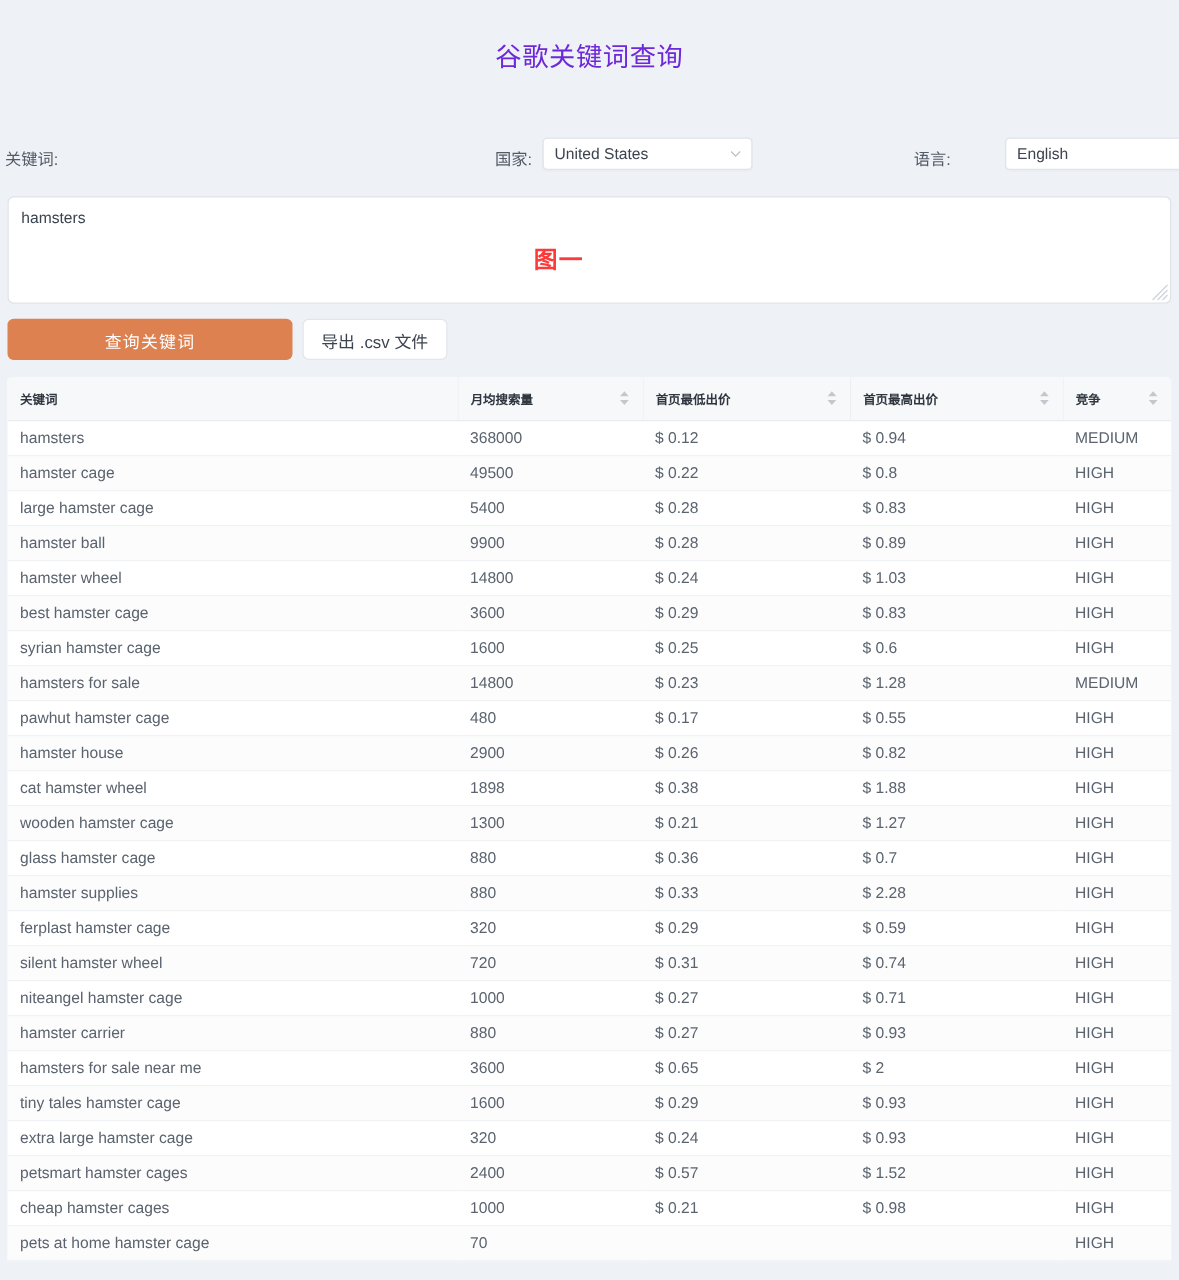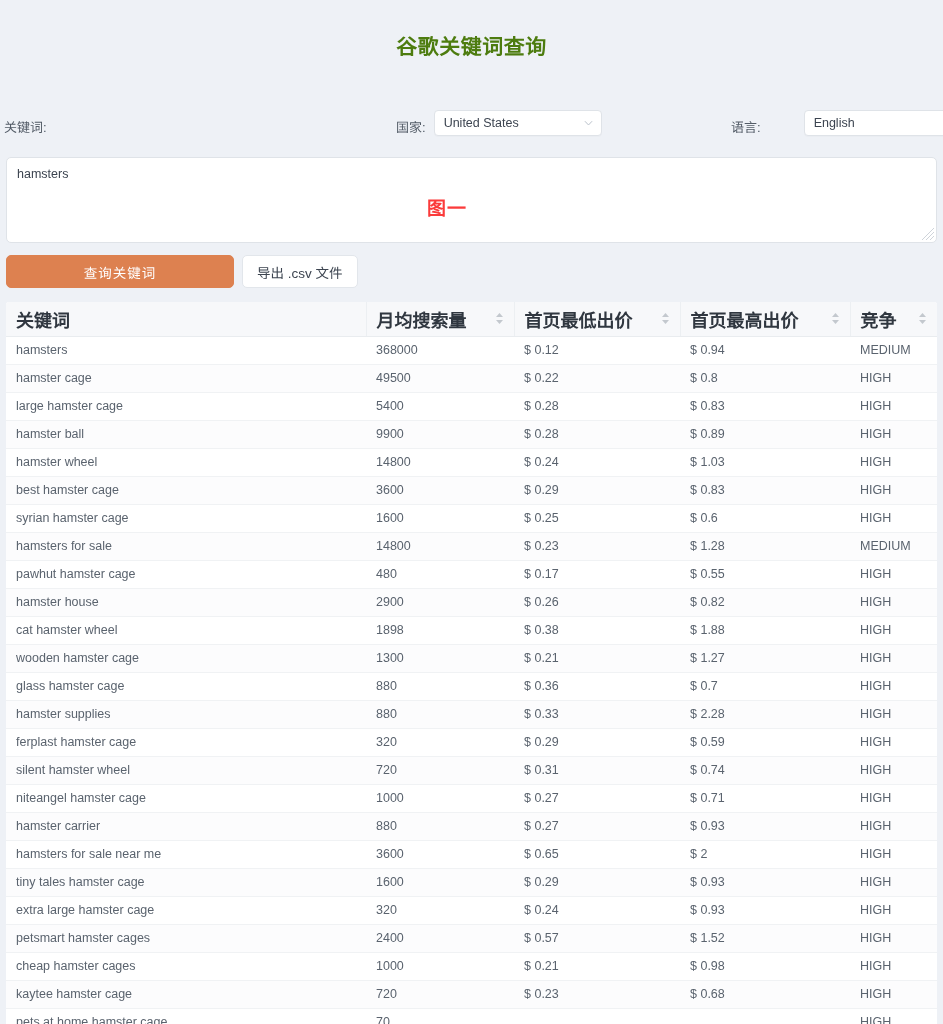--- a/index.html
+++ b/index.html
@@ -23,22 +23,22 @@
   }
 
   
   .title-bar {
     padding-top: 32px;
     padding-bottom: 6px;
     text-align: center;
   }
   .app-title {
     font-size: 21px;
-    font-weight: bold;
-    color: #4d7c0f;
+    font-weight: normal;
+    color: #6d28d9;
     letter-spacing: 0.5px;
     line-height: 30px;
     text-align: center;
   }
 
   
   .controls-row {
     position: relative;
     height: 44px;
     margin-top: 40px;
@@ -174,21 +174,21 @@
   table.kw-table {
     width: 931px;
     border-collapse: collapse;
     table-layout: fixed;
     font-size: 12.5px;
   }
   table.kw-table thead th {
     background: #f7f8fa;
     color: #303740;
     font-weight: bold;
-    font-size: 18px;
+    font-size: 10px;
     text-align: left;
     height: 34px;
     padding: 0 10px;
     border-bottom: 1px solid #e9ecef;
     position: relative;
     cursor: pointer;
     white-space: nowrap;
   }
   table.kw-table thead th + th {
     border-left: 1px solid #eceff2;
@@ -501,27 +501,20 @@
             <td>HIGH</td>
           </tr>
           <tr>
             <td>cheap hamster cages</td>
             <td>1000</td>
             <td>$ 0.21</td>
             <td>$ 0.98</td>
             <td>HIGH</td>
           </tr>
           <tr>
-            <td>kaytee hamster cage</td>
-            <td>720</td>
-            <td>$ 0.23</td>
-            <td>$ 0.68</td>
-            <td>HIGH</td>
-          </tr>
-          <tr>
             <td>pets at home hamster cage</td>
             <td>70</td>
             <td></td>
             <td></td>
             <td>HIGH</td>
           </tr>
         </tbody>
     </table>
   </div>
 

